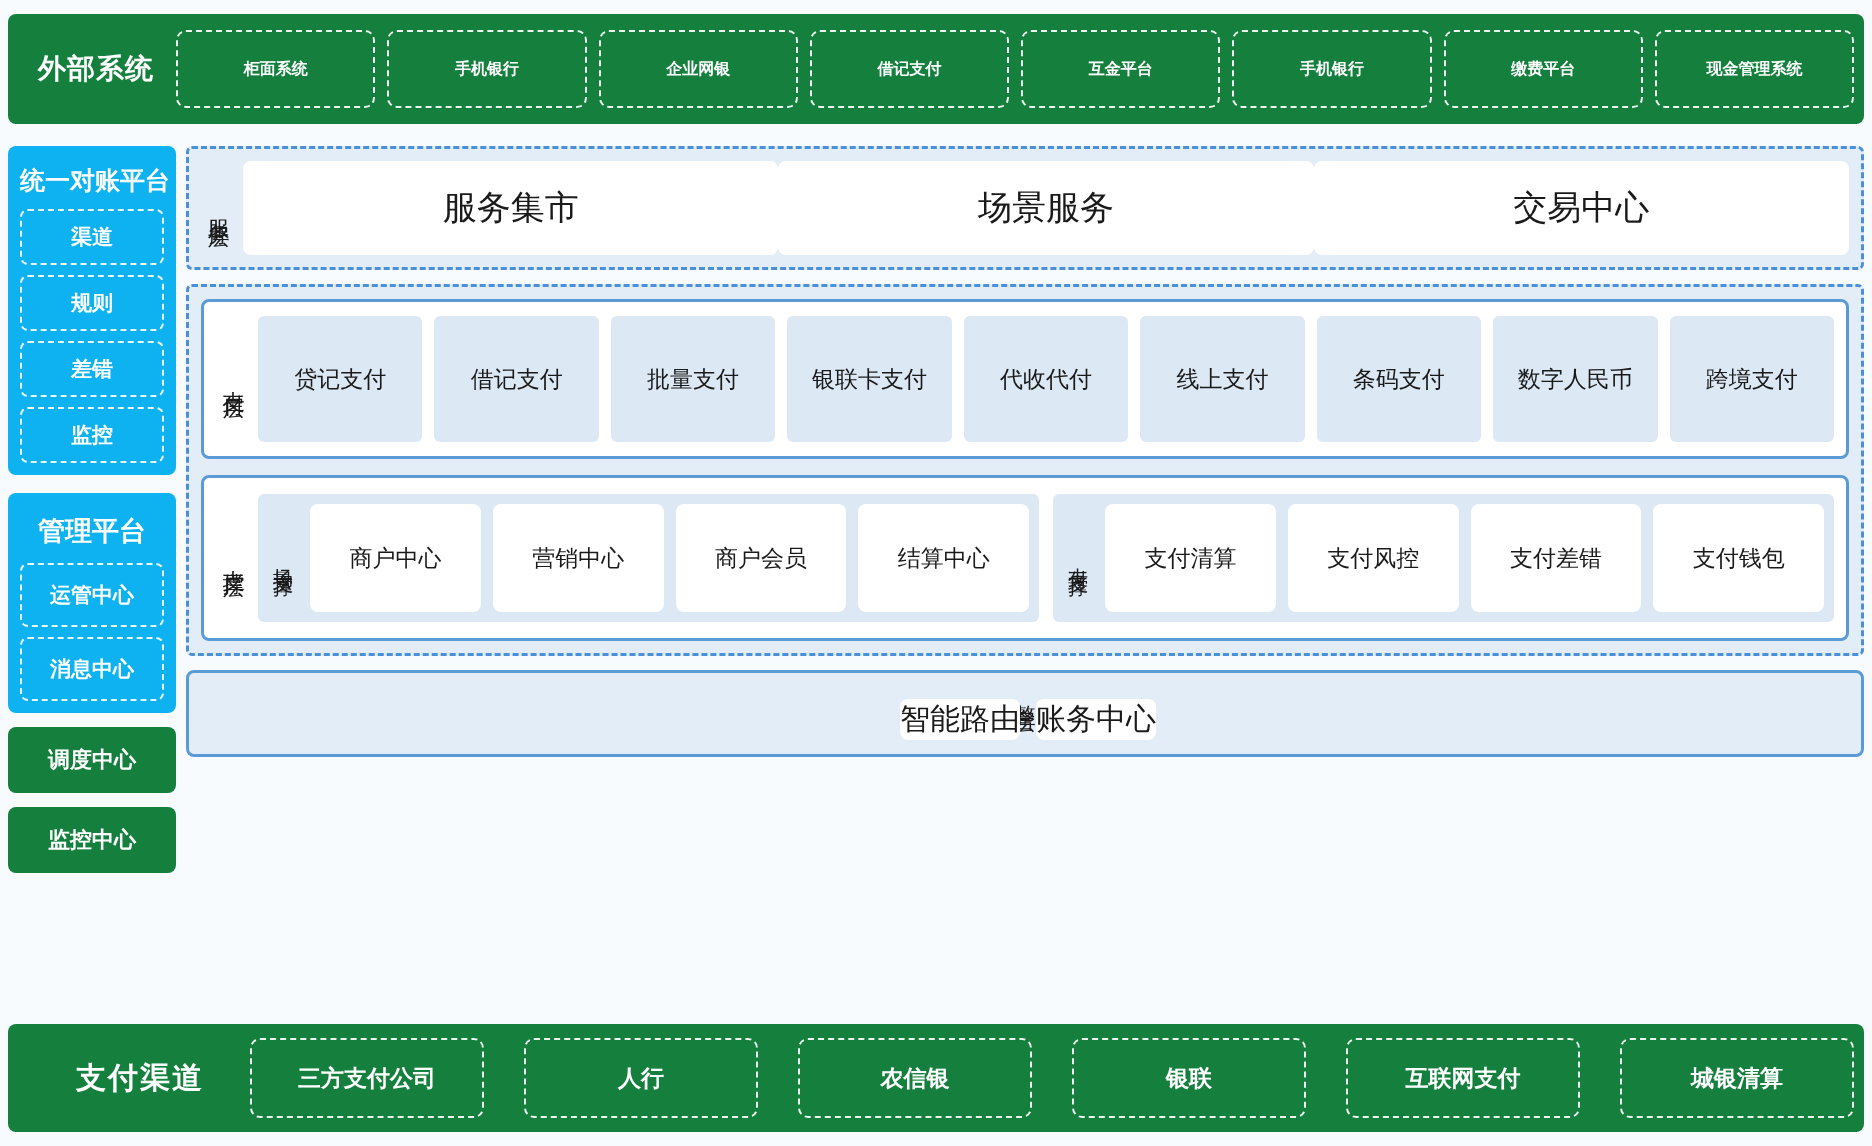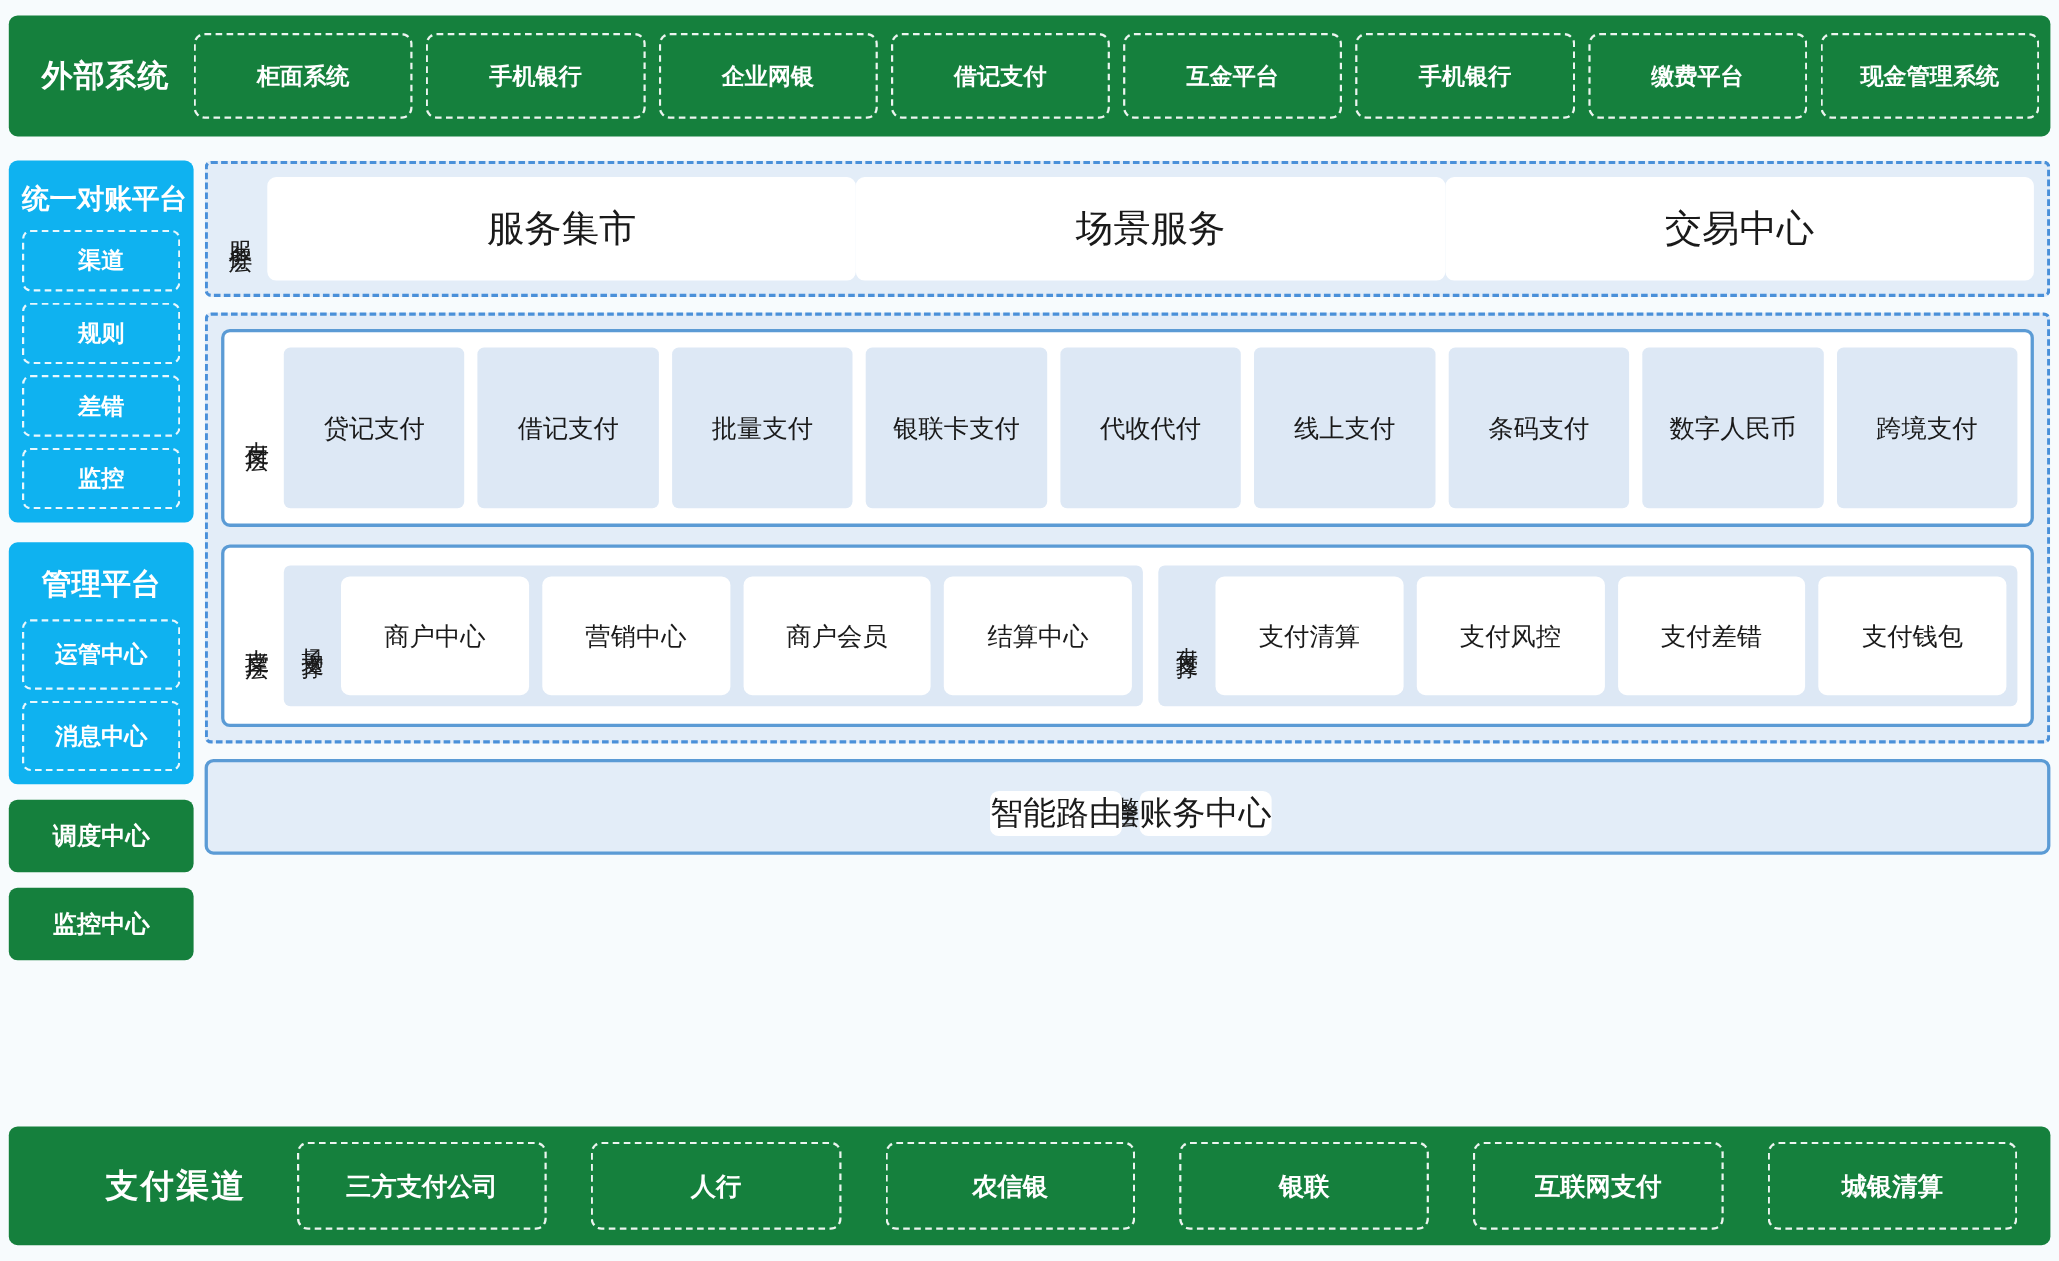--- a/index.html
+++ b/index.html
@@ -58,21 +58,21 @@
     letter-spacing: 1px;
   }
   #external-systems .chips {
     display: flex;
     flex: 1;
     gap: 12px;
     height: 78px;
   }
   #external-systems .dashed-chip {
     flex: 1;
-    font-size: 21px;
+    font-size: 16px;
   }
 
   
   #left-column {
     position: absolute;
     left: 8px; top: 146px;
     width: 168px;
   }
   .side-panel {
     background: #0fb2f0;
@@ -163,21 +163,21 @@
   .solid-panel {
     border: 3px solid #5b9bd5;
     border-radius: 8px;
     background: #ffffff;
     padding: 14px 12px;
     display: flex;
     align-items: center;
   }
 
   
-  #payment-layer .cards { display: flex; flex: 1; gap: 12px; height: 146px; margin-left: 6px; }
+  #payment-layer .cards { display: flex; flex: 1; gap: 12px; height: 126px; margin-left: 6px; }
   .lightblue-card {
     background: #dde8f5;
     border-radius: 6px;
     display: flex; align-items: center; justify-content: center;
     font-size: 23px; color: #1a1a1a; flex: 1;
   }
 
   
   #support-layer { margin-top: 16px; padding: 16px 12px; }
   #support-layer .groups { display: flex; flex: 1; gap: 14px; margin-left: 6px; }
@@ -212,21 +212,21 @@
     flex-direction: column;
   }
   #integration-layer .cards { display: flex; flex: 1; gap: 16px; height: 96px; margin-left: 6px; }
   #integration-layer .white-card { flex: 1; font-size: 30px; }
 
   
   #payment-channels {
     position: absolute;
     left: 8px; bottom: 14px;
     width: 1856px; height: 108px;
-    padding: 0 22px;
+    padding: 0 2px;
   }
   #payment-channels .bar-title {
     width: 220px;
     font-size: 30px;
     margin-left: 20px;
     letter-spacing: 2px;
   }
   #payment-channels .chips {
     display: flex; flex: 1; gap: 40px; height: 80px; margin-right: 8px;
   }

